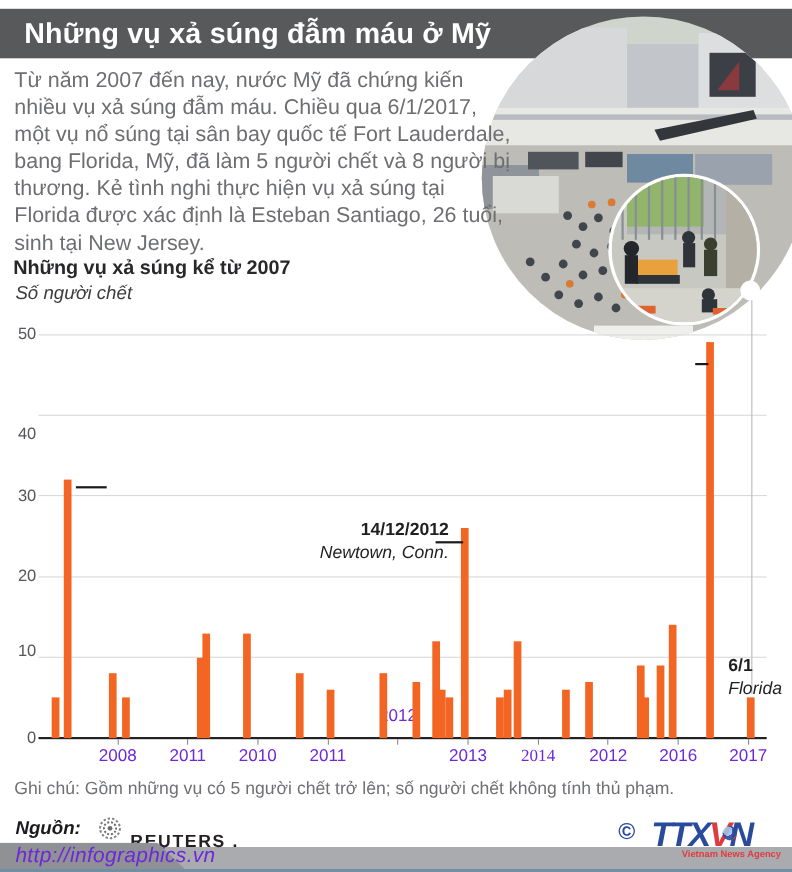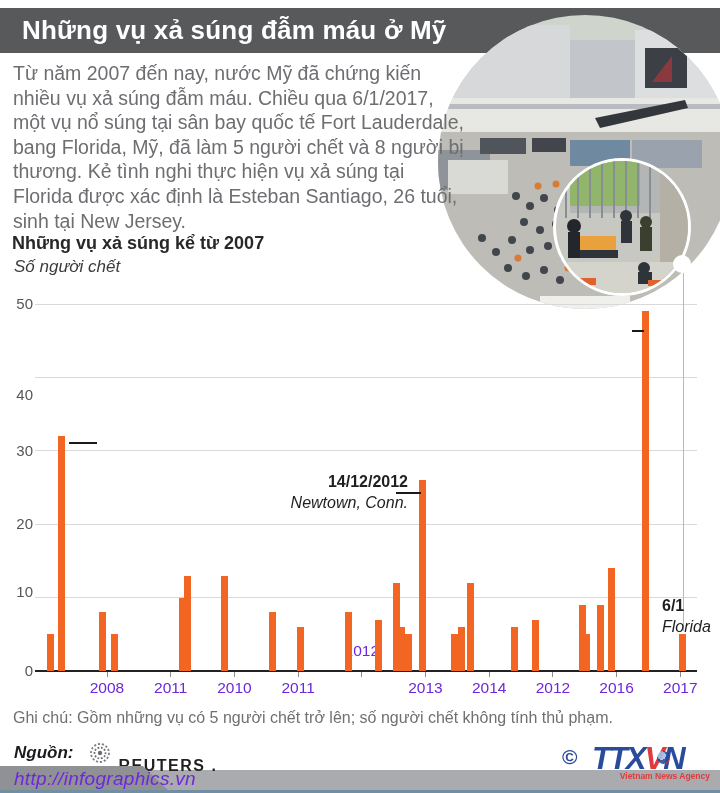--- a/index.html
+++ b/index.html
@@ -209,21 +209,21 @@
       <div class="xtick-label" style="left: 145.7px; top: 679px;">2011</div>
       <div class="xtick" style="left: 233.9px; top: 672px;"></div>
       <div class="xtick-label" style="left: 209.4px; top: 679px;">2010</div>
       <div class="xtick" style="left: 297.6px; top: 672px;"></div>
       <div class="xtick-label" style="left: 273.1px; top: 679px;">2011</div>
       <div class="xtick" style="left: 361.3px; top: 672px;"></div>
       <div class="xtick-label" style="left: 336.8px; top: 642px;">2012</div>
       <div class="xtick" style="left: 425px; top: 672px;"></div>
       <div class="xtick-label" style="left: 400.5px; top: 679px;">2013</div>
       <div class="xtick" style="left: 488.7px; top: 672px;"></div>
-      <div class="xtick-label" style="left: 464.2px; top: 679px;">2014</div>
+      <div class="xtick-label" style="left: 464.2px; top: 679px; font-family: Liberation Serif, serif;">2014</div>
       <div class="xtick" style="left: 552.4px; top: 672px;"></div>
       <div class="xtick-label" style="left: 527.9px; top: 679px;">2012</div>
       <div class="xtick" style="left: 616.1px; top: 672px;"></div>
       <div class="xtick-label" style="left: 591.6px; top: 679px;">2016</div>
       <div class="xtick" style="left: 679.8px; top: 672px;"></div>
       <div class="xtick-label" style="left: 655.3px; top: 679px;">2017</div>
       <div class="bar" style="left: 47.444px; top: 634.3px; height: 36.7px; background: rgb(242, 101, 34);"></div>
       <div class="bar" style="left: 58.273px; top: 436.12px; height: 234.88px; background: rgb(242, 101, 34);"></div>
       <div class="bar" style="left: 99.041px; top: 612.28px; height: 58.72px; background: rgb(242, 101, 34);"></div>
       <div class="bar" style="left: 111.144px; top: 634.3px; height: 36.7px; background: rgb(242, 101, 34);"></div>

